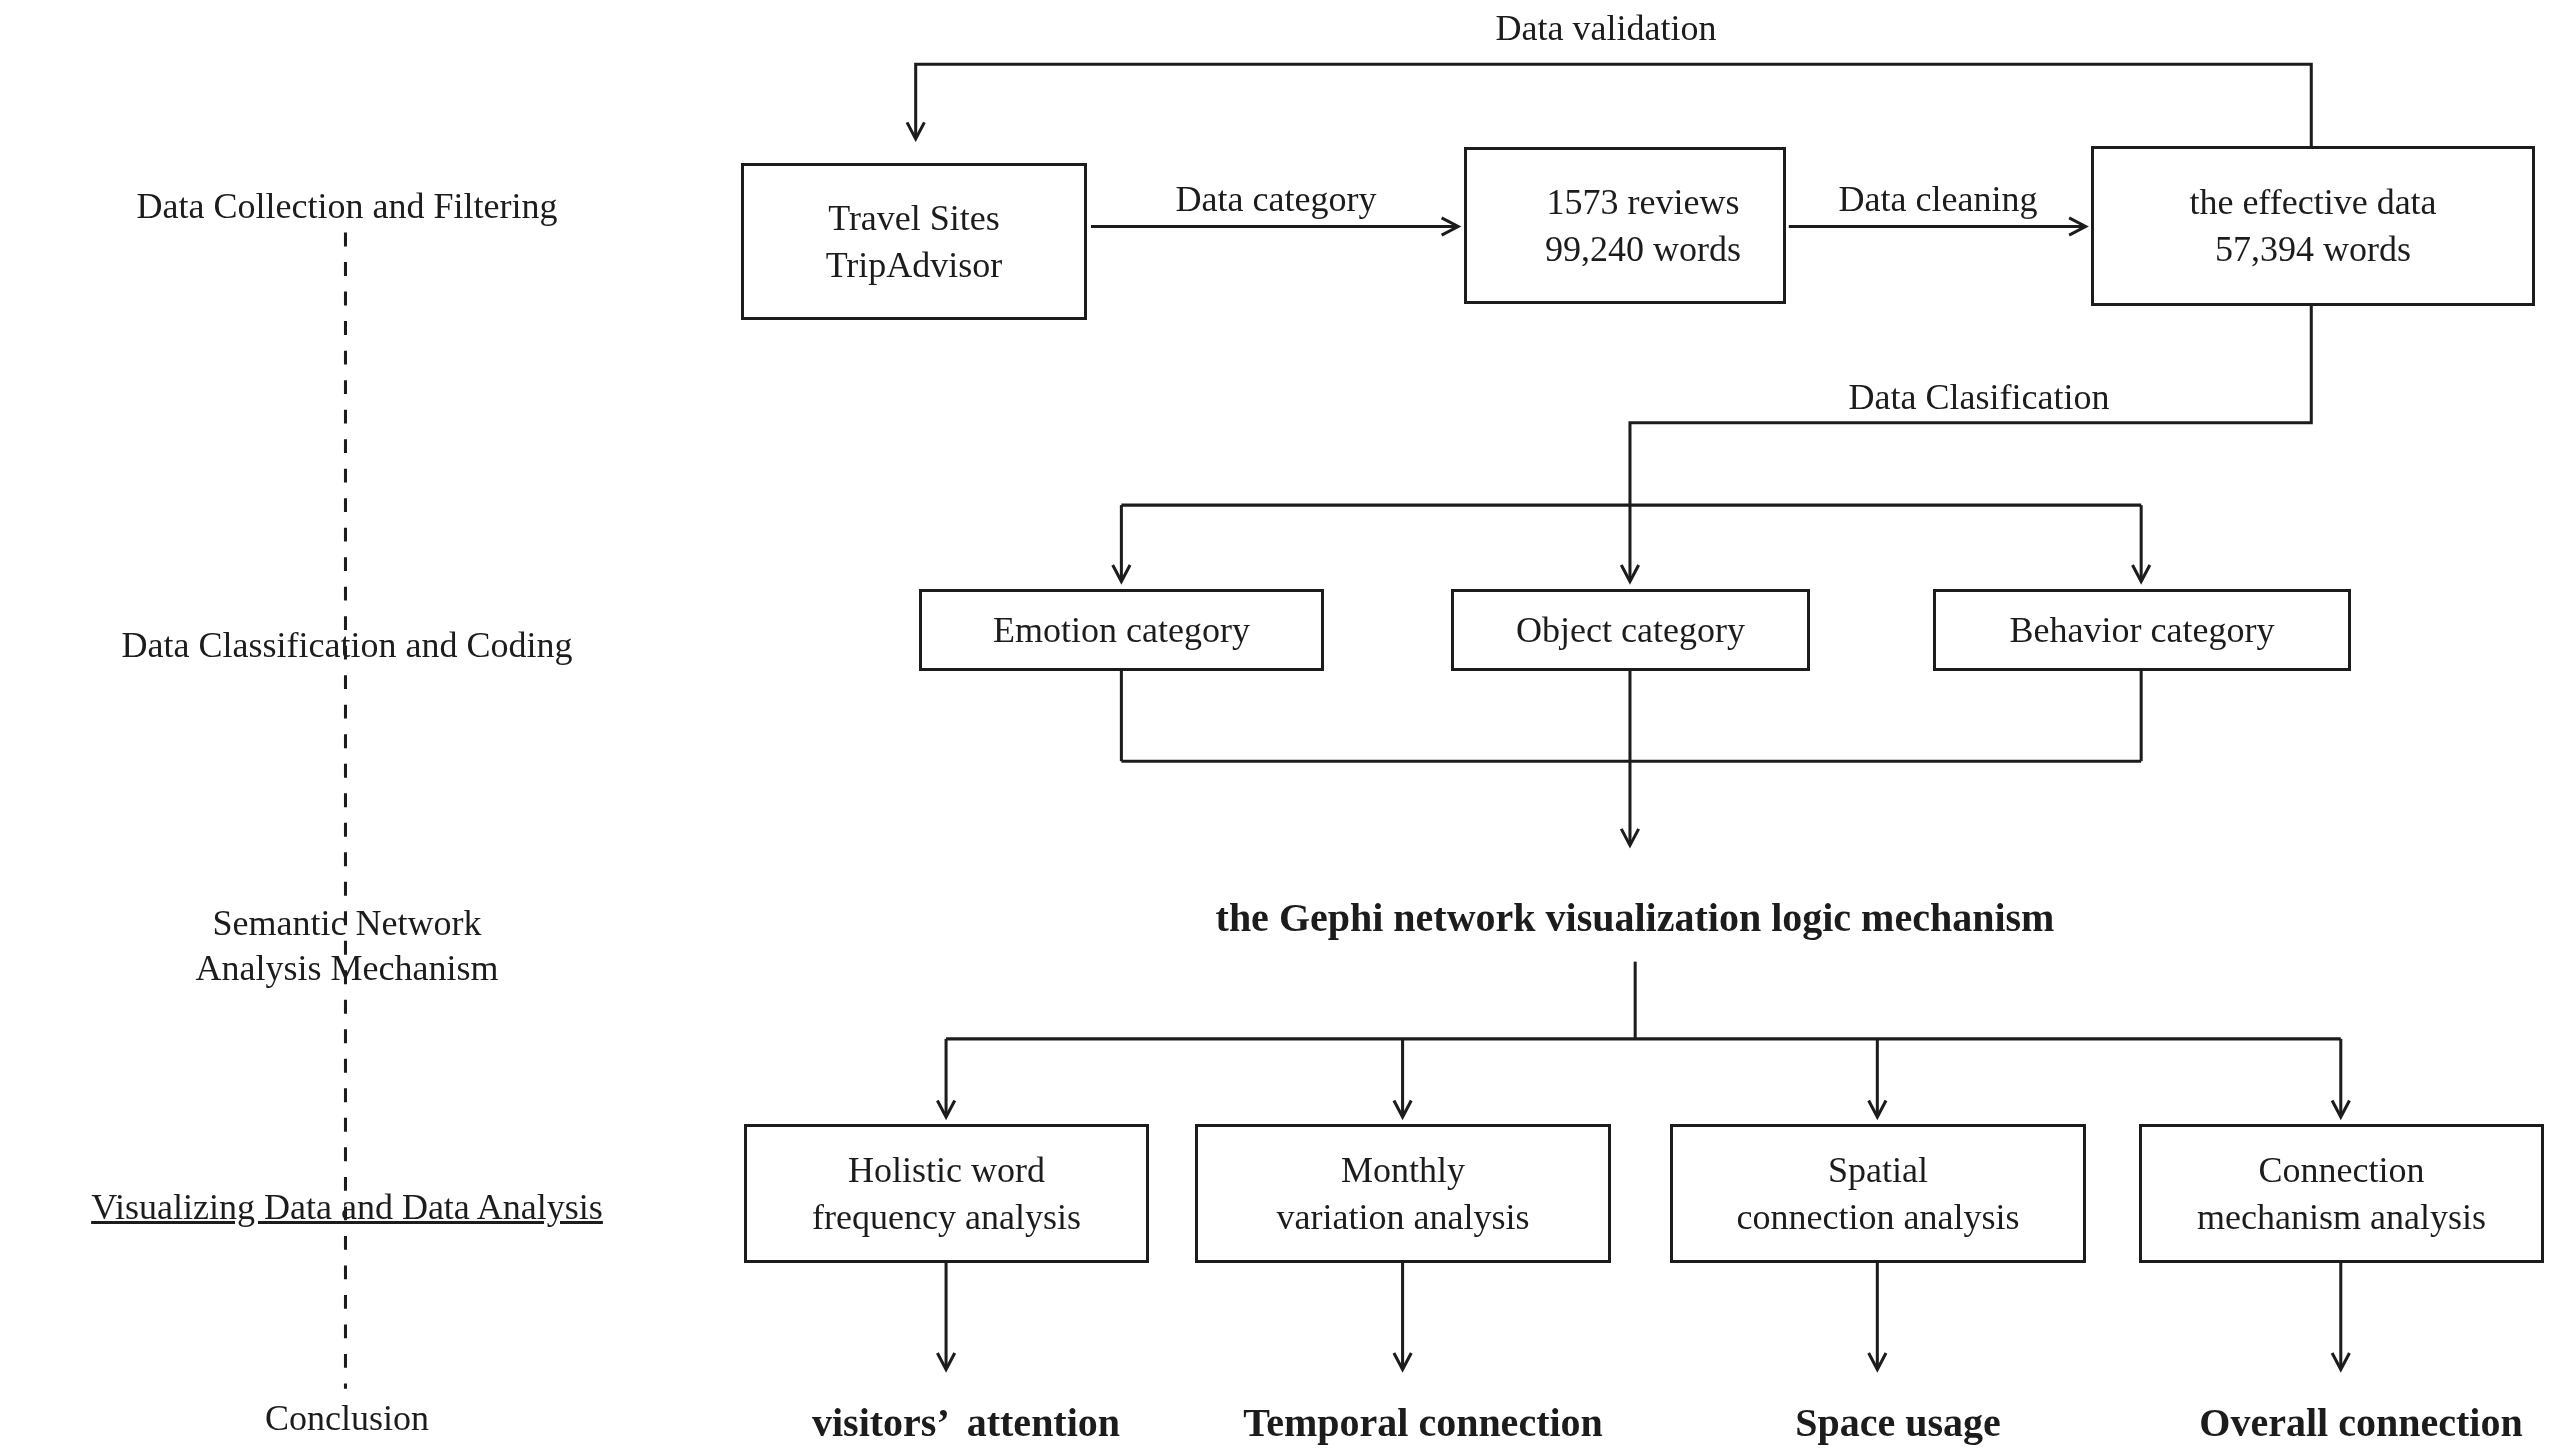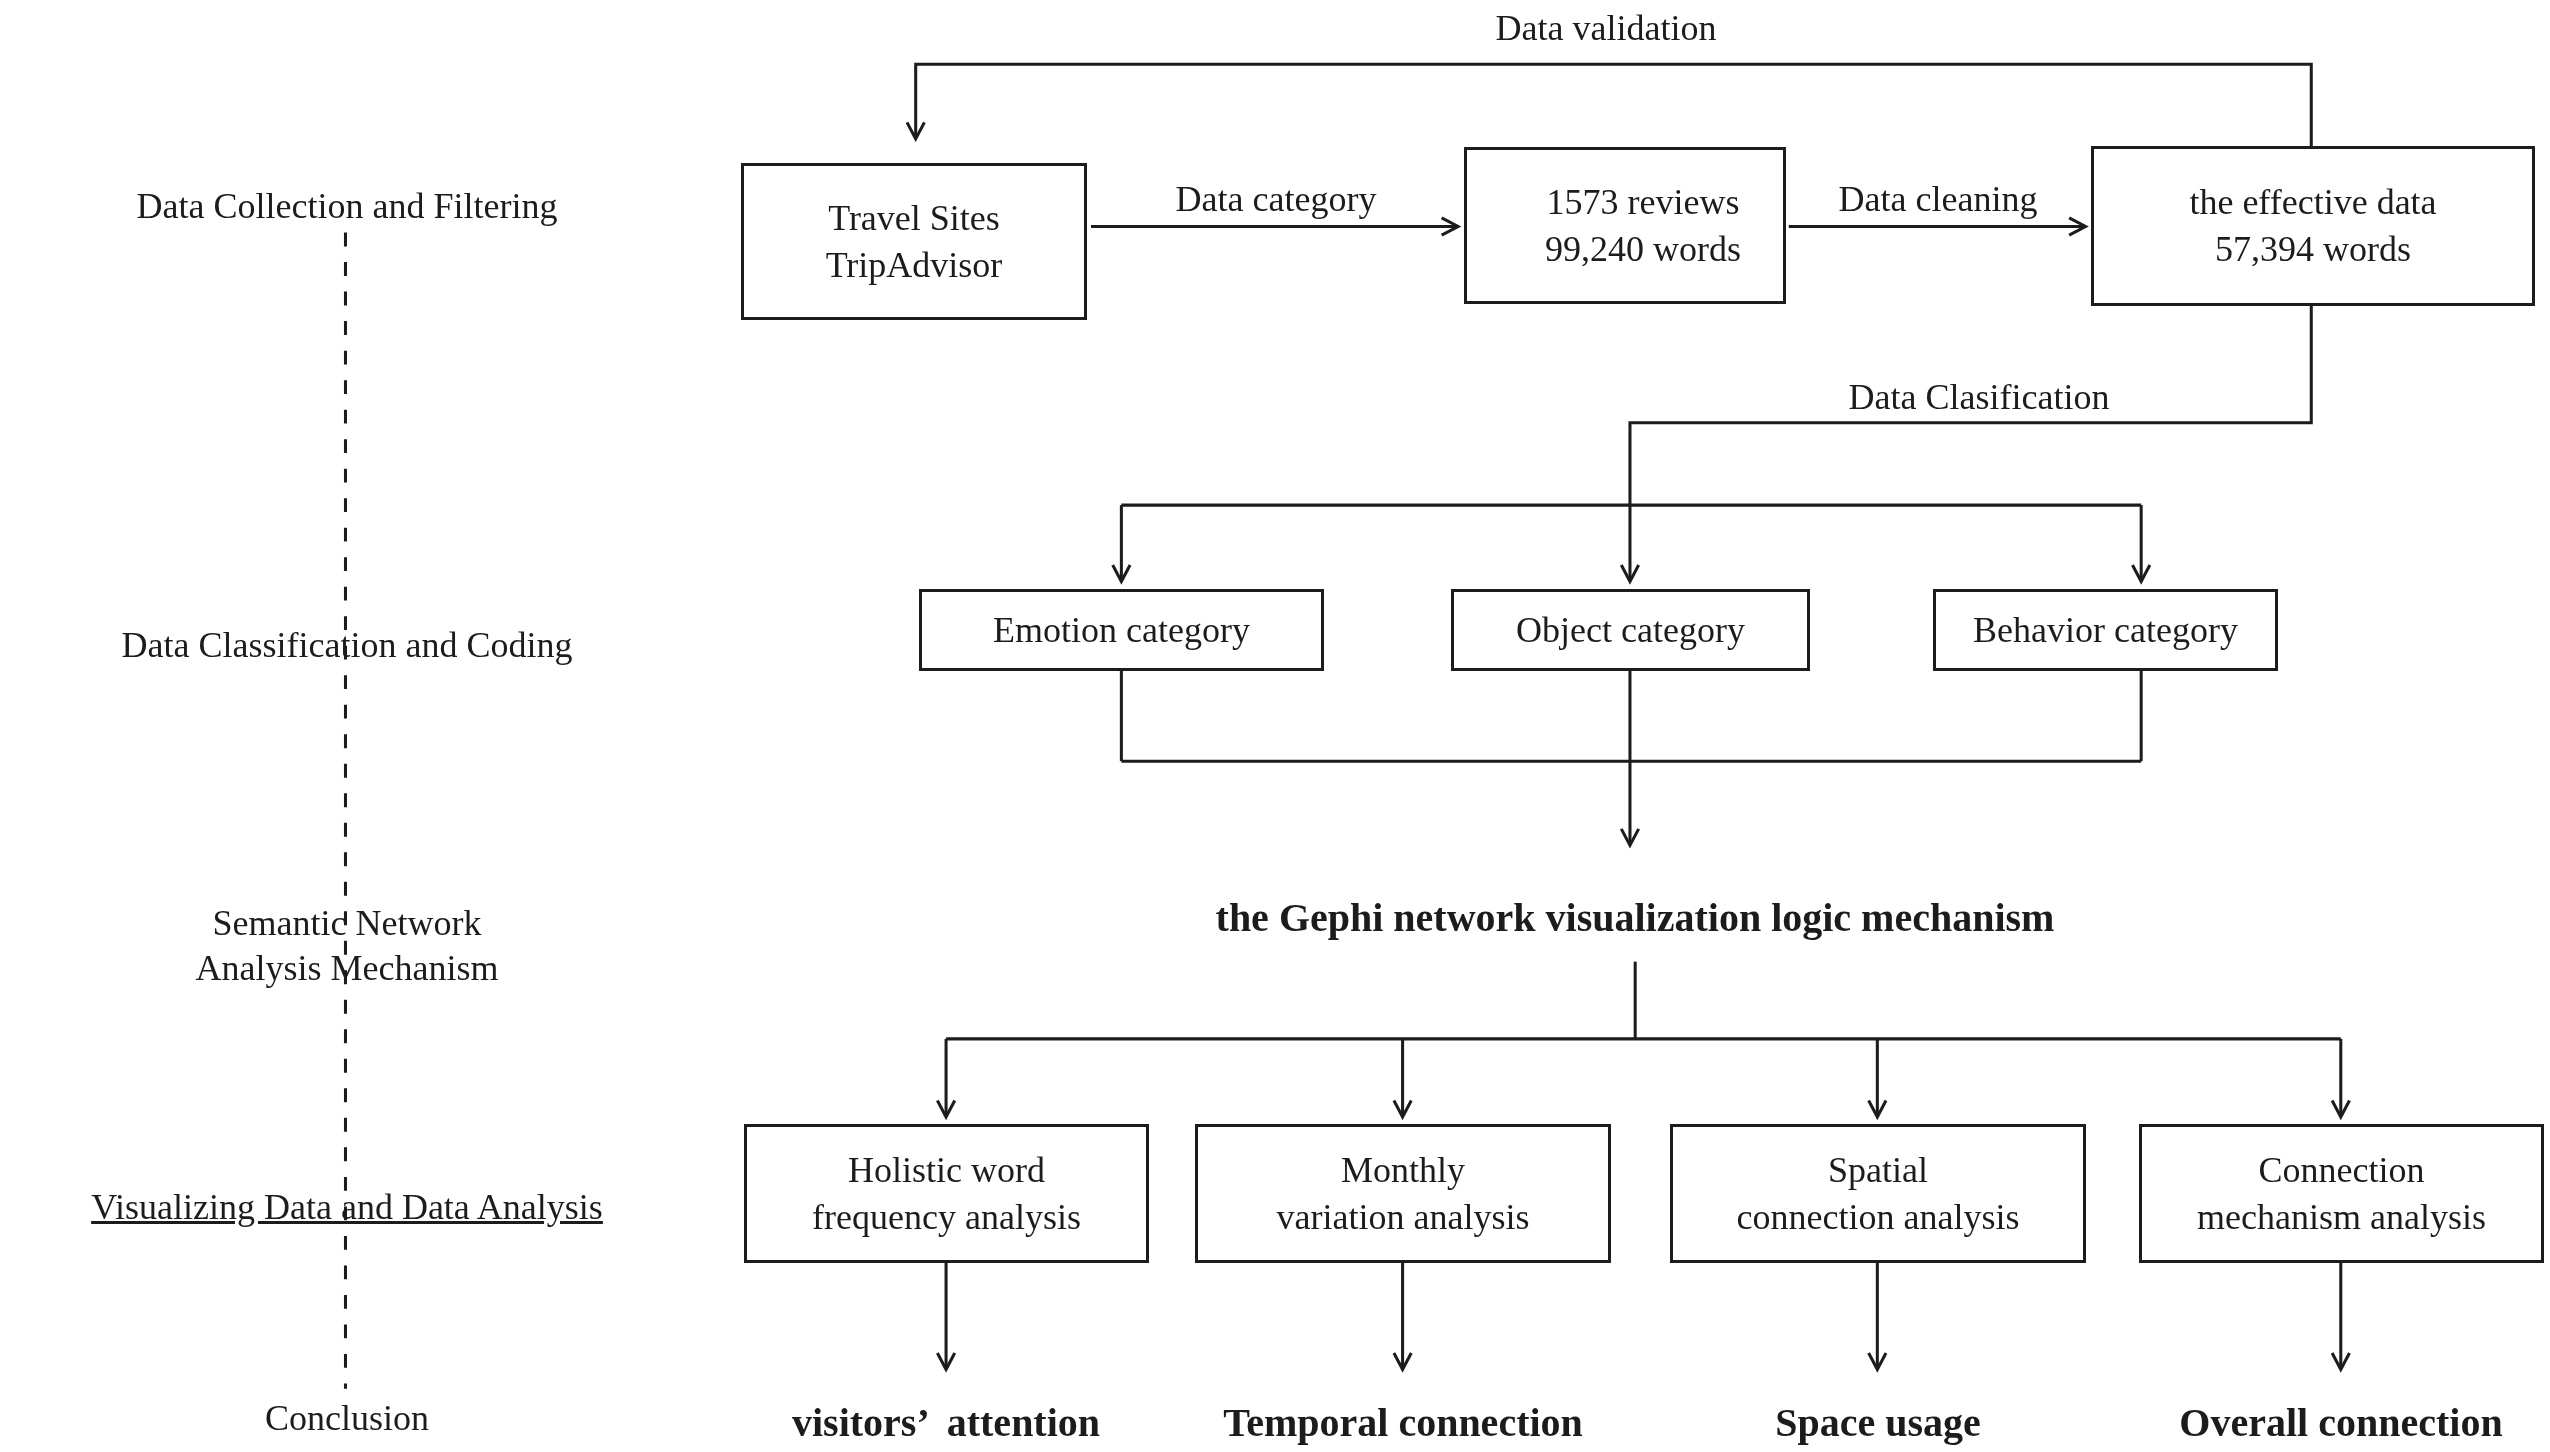--- a/index.html
+++ b/index.html
@@ -8,21 +8,21 @@
   #connectors{position:absolute;left:0;top:0;width:2550px;height:1452px;}
   .node{position:absolute;box-sizing:border-box;border:3.5px solid #1c1c1c;background:#ffffff;
         display:flex;align-items:center;justify-content:center;text-align:center;
         font-size:36px;line-height:1.3;white-space:pre-wrap;}
   .edge-label{position:absolute;transform:translateX(-50%);font-size:36px;white-space:nowrap;}
   .phase-label{position:absolute;transform:translateX(-50%);text-align:center;
                font-size:36px;line-height:1.25;white-space:pre-wrap;}
   .gephi-title{position:absolute;transform:translateX(-50%);font-size:40px;font-weight:bold;
                white-space:nowrap;}
   .conclusion{position:absolute;transform:translateX(-50%);font-size:40px;font-weight:bold;
-              white-space:pre;}
+              white-space:pre;margin-left:20px;}
 </style>
 </head>
 <body>
 
 <div id="stage">
 
   <svg id="connectors" viewBox="0 0 2938 1673" xmlns="http://www.w3.org/2000/svg">
     <defs>
       <marker id="arrowhead" viewBox="0 0 26 26" markerWidth="26" markerHeight="26" refX="20" refY="13" orient="auto" markerUnits="userSpaceOnUse">
         <path d="M3,3 L22,13 L3,23" fill="none" stroke="#1c1c1c" stroke-width="3.5"></path>
@@ -77,21 +77,21 @@
 
   <div class="node" style="left:741px;top:147px;width:346px;height:157px;margin-top:16px;">Travel Sites
 TripAdvisor</div>
   <div class="node" style="left:1464px;top:147px;width:322px;height:157px;padding-left:36px;">1573 reviews
 99,240 words</div>
   <div class="node" style="left:2091px;top:146px;width:444px;height:160px;">the effective data
 57,394 words</div>
 
   <div class="node" style="left:919px;top:589px;width:405px;height:82px;">Emotion category</div>
   <div class="node" style="left:1451px;top:589px;width:359px;height:82px;">Object category</div>
-  <div class="node" style="left:1933px;top:589px;width:345px;height:82px;">Behavior category</div>
+  <div class="node" style="left:1933px;top:589px;width:418px;height:82px;">Behavior category</div>
 
   <div class="gephi-title" style="left:1635px;top:894px;">the Gephi network visualization logic mechanism</div>
 
   <div class="node" style="left:744px;top:1124px;width:405px;height:139px;">Holistic word
 frequency analysis</div>
   <div class="node" style="left:1195px;top:1124px;width:416px;height:139px;">Monthly
 variation analysis</div>
   <div class="node" style="left:1670px;top:1124px;width:416px;height:139px;">Spatial
 connection analysis</div>
   <div class="node" style="left:2139px;top:1124px;width:405px;height:139px;">Connection

